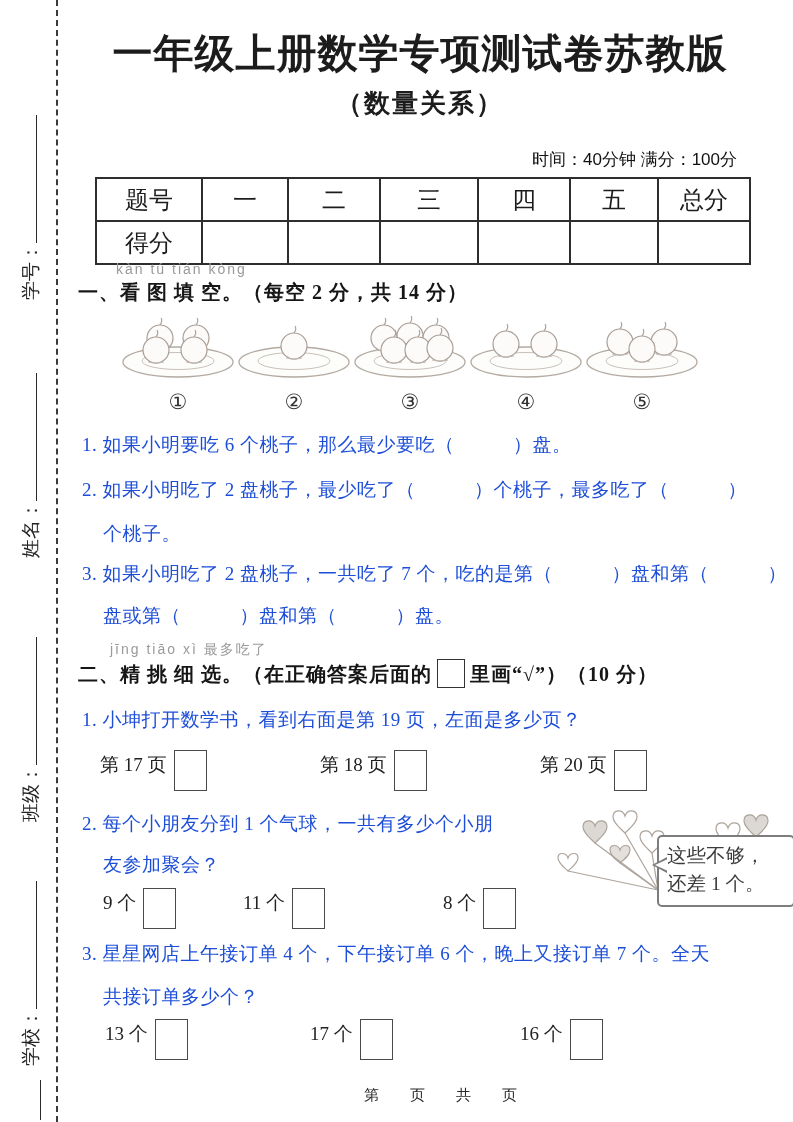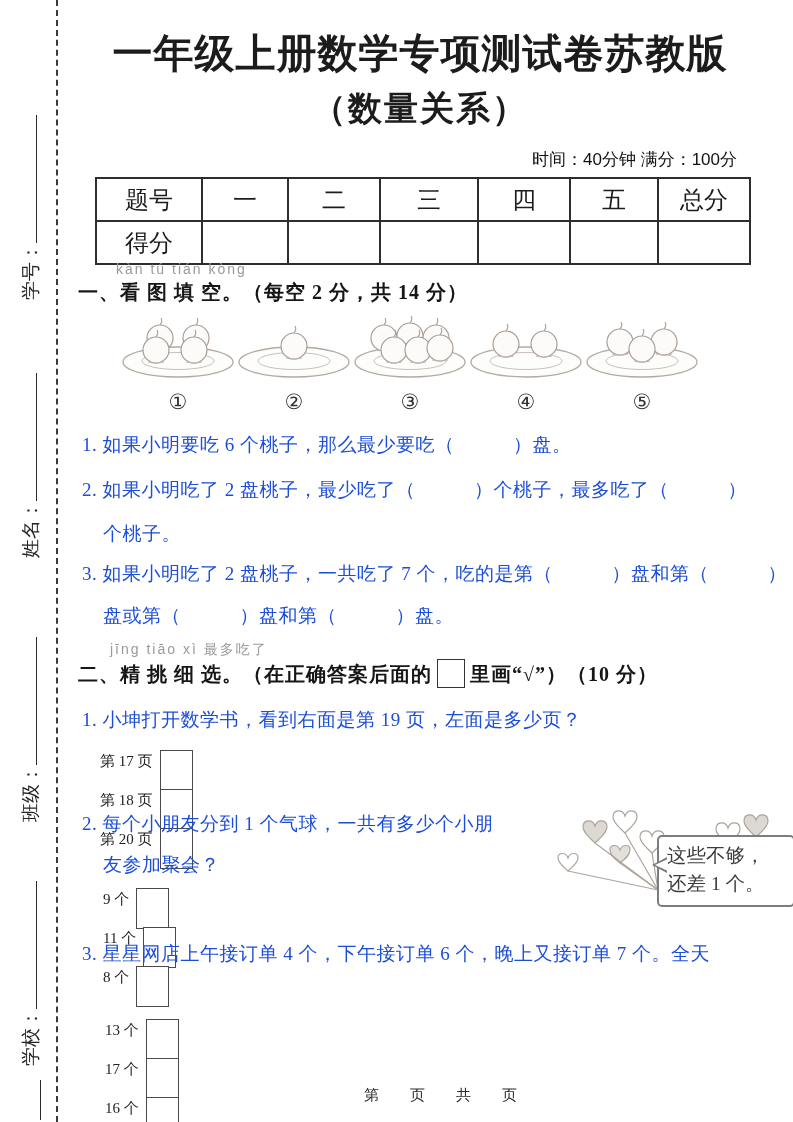--- a/index.html
+++ b/index.html
@@ -10,21 +10,21 @@
   
   .fold-line{left:56px;top:0;height:1122px;border-left:2px dashed #3a3a3a;width:0;}
   .vlabel{left:18px;white-space:nowrap;transform-origin:0 0;transform:rotate(-90deg);
           font-size:19px;color:#222;}
   .mblank{display:inline-block;width:128px;border-bottom:1.6px solid #2b2b2b;height:12px;}
   .extra-line{left:40px;width:0;border-left:1.6px solid #2b2b2b;}
 
   
   .title{left:75px;width:690px;top:26px;text-align:center;font-size:40px;font-weight:bold;
          font-family:"Liberation Sans","DejaVu Sans",sans-serif;letter-spacing:1px;}
-  .subtitle{left:75px;width:690px;top:86px;text-align:center;font-size:34px;font-weight:bold;
+  .subtitle{left:75px;width:690px;top:86px;text-align:center;font-size:26px;font-weight:bold;
          font-family:Liberation Mono, monospace;letter-spacing:2px;}
   .info{left:75px;width:662px;top:148px;text-align:right;font-size:17px;
         font-family:"Liberation Sans","DejaVu Sans",sans-serif;color:#111;}
 
   
   table.score{left:95px;top:177px;position:absolute;border-collapse:collapse;table-layout:fixed;padding-left:48px;}
   table.score td{border:2px solid #2e2e2e;text-align:center;font-size:24px;height:41px;
                  font-family:"Liberation Sans","DejaVu Sans",sans-serif;padding:0;}
 
   .pinyin{font-size:14px;color:#9a9a9a;font-family:"Liberation Sans","DejaVu Sans",sans-serif;
@@ -36,21 +36,21 @@
   .plates{left:118px;top:316px;width:600px;display:flex;}
   .plate{width:120px;margin-right:-3px;text-align:center;}
   .plate + .plate{margin-left:-1px;}
   .plate-label{display:block;margin-top:6px;font-size:21px;color:#333;}
 
   
   .inline-box{display:inline-block;width:26px;height:27px;border:1.6px solid #333;
               vertical-align:-7px;margin:0 5px;}
 
   
-  .opt-row{display:flex;font-size:15px;color:#222;flex-direction:column;}
+  .opt-row{display:flex;font-size:19px;color:#222;}
   .opt{display:flex;align-items:flex-start;}
   .ans-box{display:inline-block;width:31px;height:39px;border:1.4px solid #4a4a4a;
            margin-left:7px;margin-top:-2px;background:#fff;}
 
   
   .bubble{left:657px;top:835px;width:120px;border:2px solid #7d7d7d;border-radius:5px;
           padding:5px 6px 6px 8px;font-size:19.5px;line-height:1.45;color:#3c3c3c;background:#fff;}
   .bubble:before{content:"";position:absolute;left:-15px;top:20px;border:8px solid transparent;
           border-right:15px solid #7d7d7d;}
   .bubble:after{content:"";position:absolute;left:-10px;top:22px;border:6px solid transparent;
@@ -268,20 +268,21 @@
         <span>11 个</span>
         <span class="ans-box"></span>
       </div>
     <div class="opt">
         <span>8 个</span>
         <span class="ans-box"></span>
       </div>
   </div>
 
   <div class="abs qline" style="left:82px;top:941px;">3. 星星网店上午接订单 4 个，下午接订单 6 个，晚上又接订单 7 个。全天</div>
+  <div class="abs qline" style="left:103px;top:984px;">共接订单多少个？</div>
   <div class="abs opt-row" style="left:105px;top:1021px;">
     <div class="opt" style="width:205px;">
         <span>13 个</span>
         <span class="ans-box"></span>
       </div>
     <div class="opt" style="width:210px;">
         <span>17 个</span>
         <span class="ans-box"></span>
       </div>
     <div class="opt">

